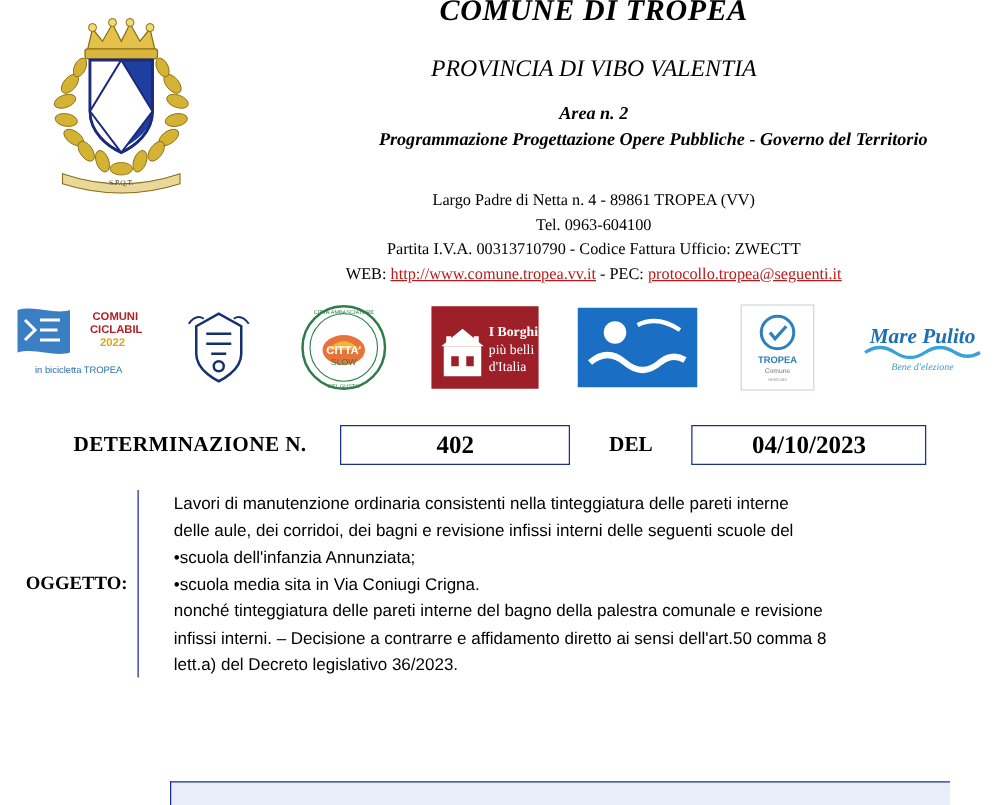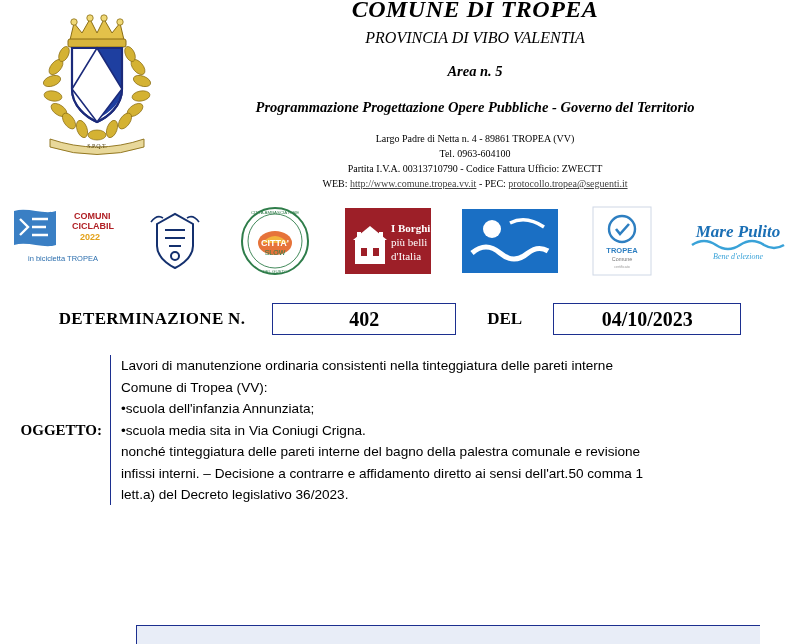--- a/index.html
+++ b/index.html
@@ -28,45 +28,46 @@
   }
   .title-main {
     font-size: 24px;
     font-weight: bold;
     font-style: italic;
     letter-spacing: 0.5px;
     line-height: 1.05;
     margin-top: -3px;
   }
   .title-sub {
-    font-size: 16px;
+    font-size: 19px;
     font-style: italic;
-    margin-top: 7px;
+    margin-top: 23px;
   }
   .area-line {
     font-size: 14.5px;
     font-weight: bold;
     font-style: italic;
     margin-top: 16px;
   }
   .area-desc {
     font-size: 14.5px;
     font-weight: bold;
     font-style: italic;
     line-height: 1.45;
-    margin-top: 17px;
+    margin-top: 2px;
     padding: 0 38px;
+    text-align: right;
   }
   .addr {
-    font-size: 10px;
+    font-size: 13px;
     line-height: 1.5;
-    margin-top: 13px;
+    margin-top: 27px;
   }
   .addr a {
-    color: #404040;
+    color: #b91c1c;
     text-decoration: underline;
   }
 
   
   .crest {
     position: absolute;
     left: 38px;
     top: 10px;
     width: 118px;
     height: 148px;
@@ -134,21 +135,21 @@
     text-align: right;
     padding-right: 8px;
     box-sizing: border-box;
     align-self: center;
     white-space: nowrap;
     margin-left: -8px;
   }
   .oggetto-body {
     flex: 1;
     border-left: 1.6px solid #1c2f8f;
-    padding-left: 10px;
+    padding-left: 28px;
     padding-right: 40px;
     font-family: "Liberation Sans", sans-serif;
     font-size: 13.6px;
     line-height: 1.58;
   }
   .oggetto-body p {
     margin: 0;
   }
 
   
@@ -206,21 +207,21 @@
       <path d="M59 48 L77 81 L59 106 L41 81 Z" fill="#1e3fa0" opacity="0"></path>
 
       <path d="M12 132 Q59 148 106 132 L106 140 Q59 155 12 140 Z" fill="#e8d89a" stroke="#8a6d14" stroke-width="0.9"></path>
       <text x="59" y="141" font-size="6" text-anchor="middle" font-family="Liberation Serif, serif" fill="#4a3a09">S.P.Q.T.</text>
     </svg>
   </div>
 
   <div class="header-center">
     <div class="title-main">COMUNE DI TROPEA</div>
     <div class="title-sub">PROVINCIA DI VIBO VALENTIA</div>
-    <div class="area-line">Area n. 5</div>
+    <div class="area-line">Area n. 2</div>
     <div class="area-desc">Programmazione Progettazione Opere Pubbliche - Governo del Territorio</div>
     <div class="addr">
       <div>Largo Padre di Netta n. 4 - 89861 TROPEA (VV)</div>
       <div>Tel. 0963-604100</div>
       <div>Partita I.V.A. 00313710790 - Codice Fattura Ufficio: ZWECTT</div>
       <div>
         <span>WEB: </span><a href="#">http://www.comune.tropea.vv.it</a><span> - PEC: </span><a href="#">protocollo.tropea@seguenti.it</a>
       </div>
     </div>
   </div>
@@ -313,22 +314,22 @@
   <span class="det-label">DETERMINAZIONE N.</span>
   <span class="det-box">402</span>
   <span class="del-label">DEL</span>
   <span class="det-box date">04/10/2023</span>
 </div>
 
 <div class="oggetto-wrap">
   <div class="oggetto-label">OGGETTO:</div>
   <div class="oggetto-body">
     <p>Lavori di manutenzione ordinaria consistenti nella tinteggiatura delle pareti interne</p>
-    <p>Comune di Tropea (VV):</p>
+    <p>delle aule, dei corridoi, dei bagni e revisione infissi interni delle seguenti scuole del</p>
     <p>•scuola dell'infanzia Annunziata;</p>
     <p>•scuola media sita in Via Coniugi Crigna.</p>
     <p>nonché tinteggiatura delle pareti interne del bagno della palestra comunale e revisione</p>
-    <p>infissi interni. – Decisione a contrarre e affidamento diretto ai sensi dell'art.50 comma 1</p>
+    <p>infissi interni. – Decisione a contrarre e affidamento diretto ai sensi dell'art.50 comma 8</p>
     <p>lett.a) del Decreto legislativo 36/2023.</p>
   </div>
 </div>
 
 <div class="bottom-band"></div>
 
 </body></html>

